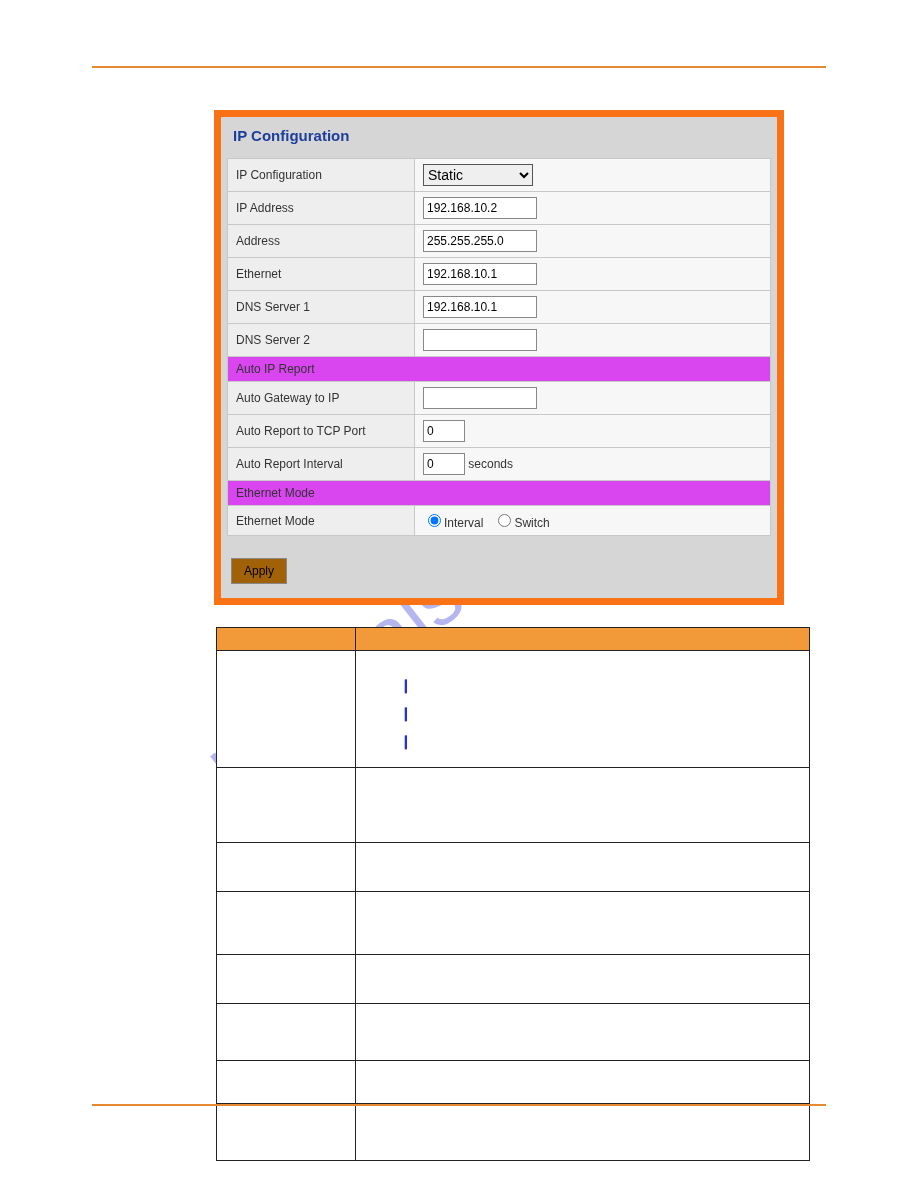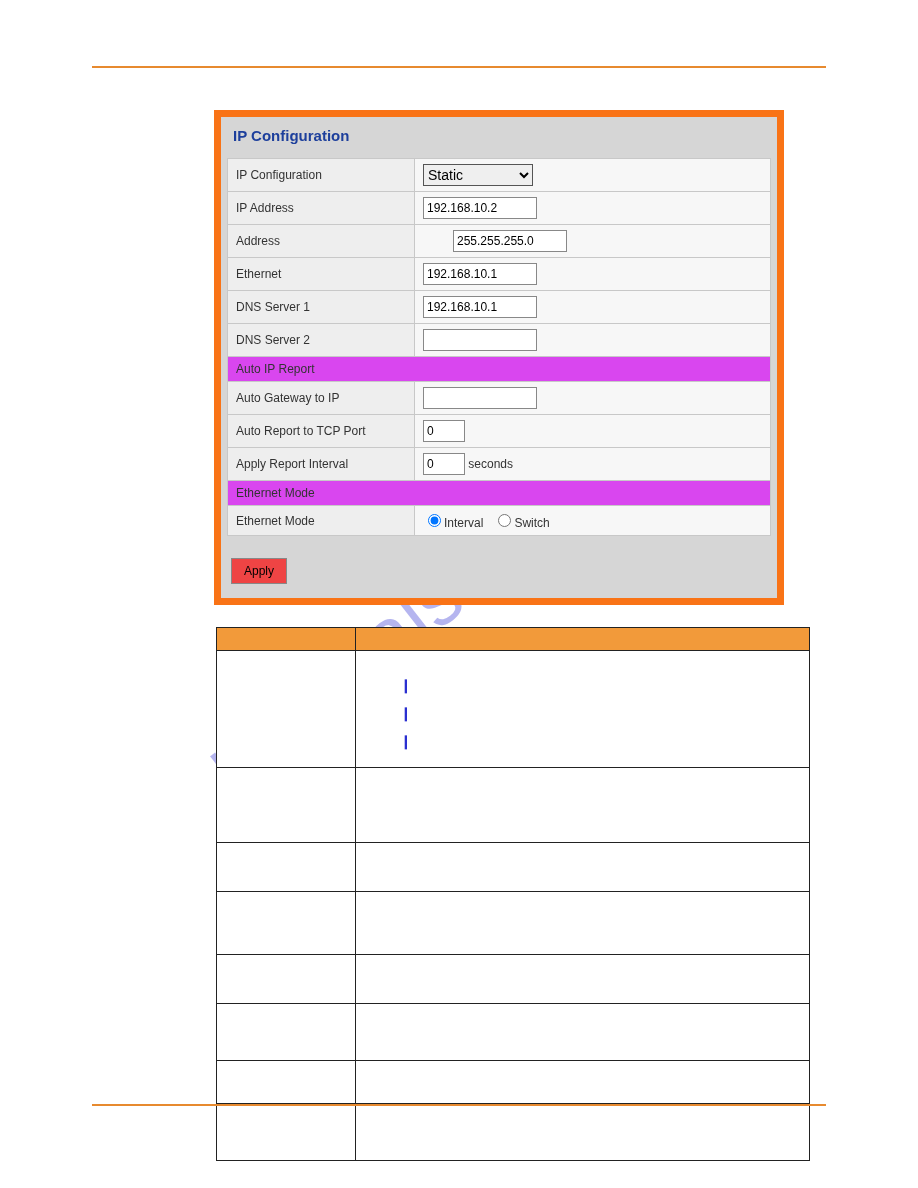--- a/index.html
+++ b/index.html
@@ -7,21 +7,21 @@
   .hr-top{position:absolute;left:92px;right:92px;top:66px;height:2px;background:#e78a2f;}
   .hr-bot{position:absolute;left:92px;right:92px;bottom:82px;height:2px;background:#e78a2f;}
   .ss{position:absolute;left:214px;top:110px;width:570px;border:7px solid #f97316;background:#d6d6d6;padding:6px 6px 14px 6px;box-sizing:border-box;}
   .ss-title{color:#1d3f9c;font-weight:bold;font-size:15px;padding:4px 6px 14px 6px;}
   .tbl{width:100%;border-collapse:collapse;background:#f7f7f7;}
   .tbl td{border:1px solid #c8c8c8;padding:5px 8px;font-size:12px;color:#333;}
   .tbl td.lab{background:#eeeeee;width:170px;}
   .tbl td.sect{background:#d946ef;font-weight:normal;}
   input[type=text]{font-family:Liberation Sans, sans-serif;font-size:12px;border:1px solid #888;background:#fff;height:18px;box-sizing:content-box;padding:1px 3px;}
   select{font-family:Verdana,Arial,sans-serif;font-size:14px;border:1px solid #555;height:22px;}
-  .btn-apply{margin:22px 0 0 4px;border:1px solid #888;background:#ef4444;font-size:12px;padding:5px 12px;cursor:pointer;}
+  .btn-apply{margin:22px 0 0 4px;border:1px solid #888;background:#a16207;font-size:12px;padding:5px 12px;cursor:pointer;}
   
   .desc{position:absolute;left:216px;top:627px;width:594px;border-collapse:collapse;}
   .desc th,.desc td{border:1px solid #222;}
   .desc th{background:#f29a3a;height:20px;}
   .desc th:first-child{width:136px;}
   .desc td{background:#fff;vertical-align:top;padding:10px 12px;color:transparent;font-size:12px;}
   .dot{position:absolute;width:9px;height:12px;color:#2a2fd0;font-size:14px;line-height:10px;}
   
   .wm{position:absolute;left:460px;top:580px;font-size:78px;color:rgba(90,90,220,0.45);font-weight:500;transform:translate(-50%,-50%) rotate(-38deg);transform-origin:center;letter-spacing:1px;pointer-events:none;white-space:nowrap;font-family:Arial,sans-serif;}
 </style>
@@ -44,21 +44,21 @@
           <option>Static</option>
         </select>
       </td>
     </tr>
     <tr>
       <td class="lab">IP Address</td>
       <td><input type="text" style="width: 106px;" value="192.168.10.2"></td>
     </tr>
     <tr>
       <td class="lab">Address</td>
-      <td><input type="text" style="width: 106px; margin-left: 30px;" value="255.255.255.0"></td>
+      <td><input type="text" style="width: 106px;" value="255.255.255.0"></td>
     </tr>
     <tr>
       <td class="lab">Ethernet</td>
       <td><input type="text" style="width: 106px;" value="192.168.10.1"></td>
     </tr>
     <tr>
       <td class="lab">DNS Server 1</td>
       <td><input type="text" style="width: 106px;" value="192.168.10.1"></td>
     </tr>
     <tr>
@@ -70,21 +70,21 @@
           </tr>
     <tr>
       <td class="lab">Auto Gateway to IP</td>
       <td><input type="text" style="width: 106px;" value=""></td>
     </tr>
     <tr>
       <td class="lab">Auto Report to TCP Port</td>
       <td><input type="text" style="width: 34px;" value="0"></td>
     </tr>
     <tr>
-      <td class="lab">Apply Report Interval</td>
+      <td class="lab">Auto Report Interval</td>
       <td>
         <input type="text" style="width: 34px;" value="0">
         <span>seconds</span>
       </td>
     </tr>
     <tr>
             <td colspan="2" class="sect">Ethernet Mode</td>
           </tr>
     <tr>
       <td class="lab">Ethernet Mode</td>

